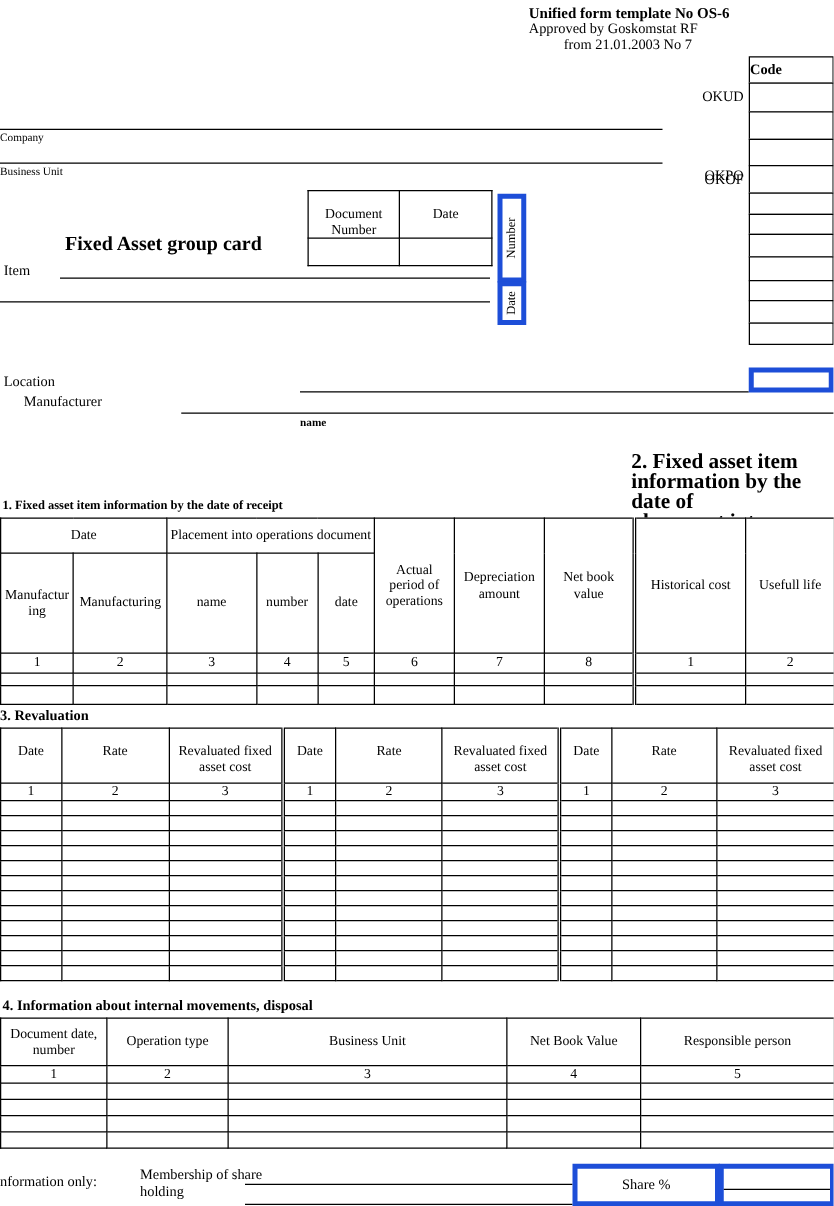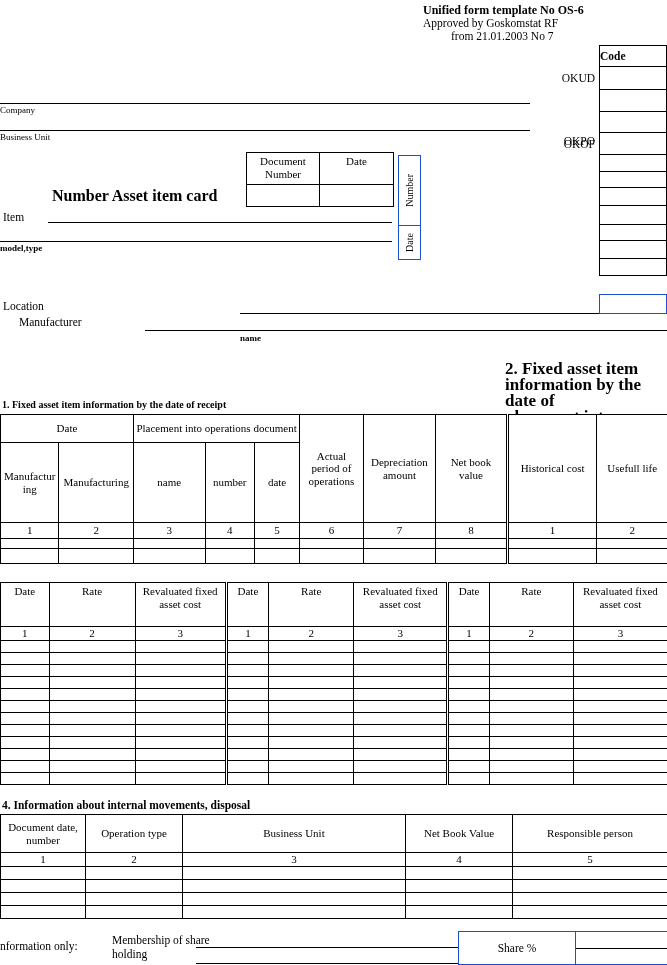--- a/index.html
+++ b/index.html
@@ -5,25 +5,25 @@
   html,body{margin:0;padding:0;background:#fff;}
   .page{position:relative;width:667px;height:965px;background:#fff;color:#000;
         font-family:"Liberation Serif","DejaVu Serif",serif;overflow:hidden;}
   .abs{position:absolute;}
   .t{font-size:11.5px;line-height:13px;}
   .small{font-size:9px;line-height:10px;}
   .b{font-weight:bold;}
   .ctr{text-align:left;}
   .rt{text-align:right;}
   .uline{border-bottom:1px solid #000;}
-  .box{border:1px solid #1d4ed8;box-sizing:border-box;}
+  .box{border:4px solid #1d4ed8;box-sizing:border-box;}
   table{border-collapse:collapse;table-layout:fixed;position:absolute;background:#fff;}
   td,th{border:1px solid #000;font-size:11px;font-weight:normal;text-align:center;
         padding:0 2px;overflow:hidden;overflow-wrap:break-word;line-height:12.5px;vertical-align:middle;}
-  .hdrT th{vertical-align:top;padding-top:2px;}
+  .hdrT th{vertical-align:top;padding-top:12px;}
   .dblr{border-right:3px double #000;}
   .codecol{position:absolute;left:599px;top:46px;width:68px;}
   .codecol .cc{box-sizing:border-box;border:1px solid #000;width:68px;margin-top:-1px;background:#fff;}
   .vbox{display:flex;align-items:center;justify-content:center;}
   .vtxt{writing-mode:vertical-rl;transform:rotate(180deg);font-size:10px;line-height:10px;}
   .flabels{position:absolute;left:420px;top:155px;width:180px;border-top:1px solid #000;box-sizing:border-box;}
   .flabels .fr{box-sizing:border-box;border-bottom:1px solid #000;font-size:11px;
                text-align:right;padding-right:4px;}
   .flabels .fr.last{border-bottom:none;}
 </style>
@@ -70,25 +70,24 @@
       <th>Document Number</th>
       <th>Date</th>
     </tr>
     <tr style="height:22px;">
       <td></td>
       <td></td>
     </tr>
   </tbody>
     </table>
 
-  <div class="abs b" style="left:52px;top:187px;font-size:16px;">Number Asset item card</div>
+  <div class="abs b" style="left:52px;top:187px;font-size:16px;">Fixed Asset group card</div>
   <div class="abs t" style="left:3px;top:211px;">Item</div>
   <div class="abs uline" style="left:48px;top:211px;width:344px;height:11px;"></div>
   <div class="abs uline" style="left:0;top:230px;width:392px;height:11px;"></div>
-  <div class="abs small b ctr" style="left:0;top:243px;width:392px;">model,type</div>
 
   <div class="abs box vbox" style="left:398px;top:155px;width:23px;height:71px;">
     <span class="vtxt">Number</span>
   </div>
   <div class="abs box vbox" style="left:398px;top:225px;width:23px;height:35px;">
     <span class="vtxt">Date</span>
   </div>
 
 
   <div class="abs t" style="left:3px;top:300px;">Location</div>
@@ -168,20 +167,21 @@
       <td></td>
           <td></td>
       <td></td>
           <td class="dblr"></td>
       <td></td>
           <td></td>
     </tr>
   </tbody>
     </table>
 
+  <div class="abs b ctr" style="left:0;top:567px;width:667px;font-size:11.5px;">3. Revaluation</div>
 
   <table style="left:0;top:582px;width:668px;">
     <colgroup>
       <col style="width:48px">
         <col style="width:85px">
         <col style="width:90px">
       <col style="width:42px">
         <col style="width:84px">
         <col style="width:93px">
       <col style="width:41px">

